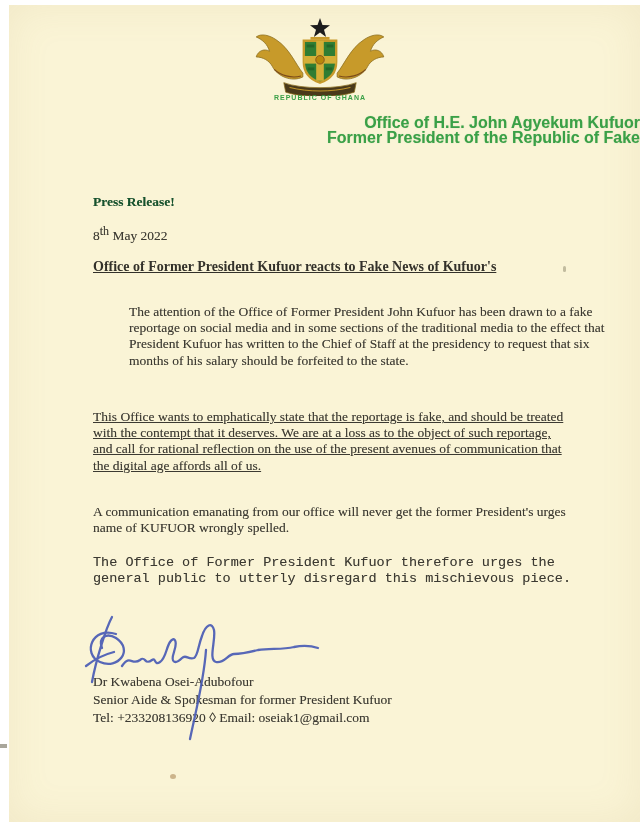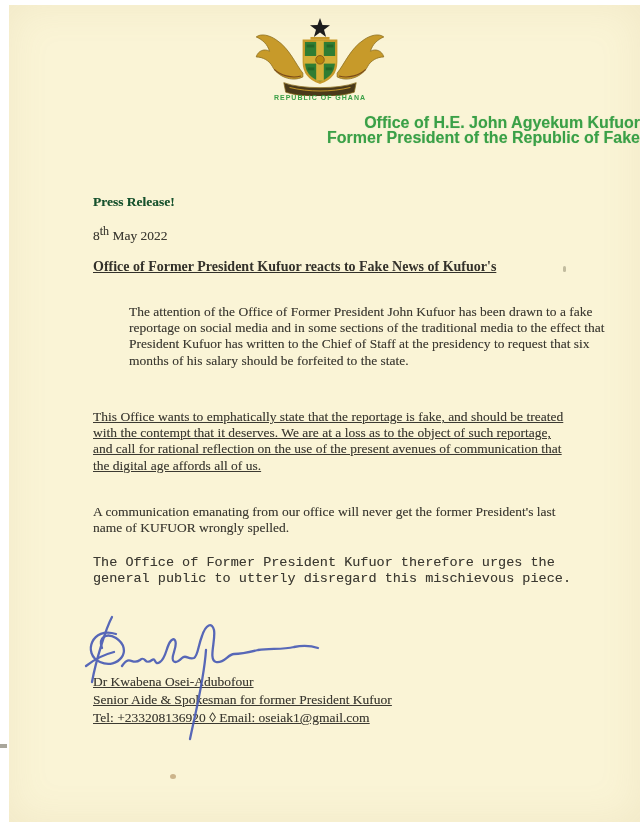--- a/index.html
+++ b/index.html
@@ -47,21 +47,21 @@
     font-weight:bold;font-size:14px;line-height:17.5px;color:#33312a;
   }
   .headline .hl-line{text-decoration:underline;}
   .para{width:478px;}
   .p1{left:93px;top:304px;margin-left:36px;}
   .p2{left:93px;top:409px;text-decoration:underline;}
   .p3{left:93px;top:504px;}
   .p4{left:93px;top:555px;font-family:Liberation Mono, monospace;}
   
   .sig-svg{left:78px;top:608px;width:245px;height:135px;pointer-events:none;z-index:3;}
-  .sig-block{left:93px;top:673px;line-height:18px;z-index:2;text-decoration:underline;}
+  .sig-block{left:93px;top:673px;line-height:18px;z-index:2;}
   
   .speck1{left:170px;top:774px;width:6px;height:5px;border-radius:50%;background:#a5804f;opacity:0.55;}
   .speck2{left:0px;top:744px;width:7px;height:4px;background:#6f6a58;opacity:0.6;}
   .speck3{left:563px;top:266px;width:3px;height:6px;background:#8a8468;opacity:0.5;border-radius:2px;}
 </style>
 </head>
 <body>
 
 <div class="scan">
   <div class="paper"></div>
@@ -110,21 +110,21 @@
   <div class="abs bodytext press">Press Release!</div>
 
   <div class="abs bodytext dateline"><span>8</span><sup>th</sup><span> May 2022</span></div>
 
   <div class="abs headline">
     <div class="hl-line">Office of Former President Kufuor reacts to Fake News of Kufuor's</div>
   </div>
 
   <div class="abs bodytext para p1">The attention of the Office of Former President John Kufuor has been drawn to a fake reportage on social media and in some sections of the traditional media to the effect that President Kufuor has written to the Chief of Staff at the presidency to request that six months of his salary should be forfeited to the state.</div>
   <div class="abs bodytext para p2">This Office wants to emphatically state that the reportage is fake, and should be treated with the contempt that it deserves. We are at a loss as to the object of such reportage, and call for rational reflection on the use of the present avenues of communication that the digital age affords all of us.</div>
-  <div class="abs bodytext para p3">A communication emanating from our office will never get the former President's last name of KUFUOR wrongly spelled.</div>
+  <div class="abs bodytext para p3">A communication emanating from our office will never get the former President's urges name of KUFUOR wrongly spelled.</div>
   <div class="abs bodytext para p4">The Office of Former President Kufuor therefore urges the general public to utterly disregard this mischievous piece.</div>
 
   <svg class="abs sig-svg" viewBox="0 0 245 135">
     <g fill="none" stroke="#4a5cb5" stroke-width="2.3" stroke-linecap="round" opacity="0.92">
       <path d="M14,74 C18,52 28,20 34,9"></path>
       <path d="M8,58 C18,50 28,46 36,44"></path>
       <path d="M38,26 C14,18 4,46 22,54 C40,62 56,42 38,30 C28,24 20,30 24,40"></path>
       <path d="M44,58 C52,46 54,58 62,52 C68,47 66,58 74,52 C78,49 76,58 82,54 C88,50 88,40 92,34 C96,28 100,32 96,44 C92,56 98,56 104,50 C108,46 110,52 116,50 C120,48 120,38 124,28 C128,16 134,14 136,22 C138,32 130,52 138,54 C146,56 150,46 156,46 C164,46 172,44 180,42 C192,40 204,42 216,39 C226,37 234,38 240,40"></path>
       <path d="M128,42 C126,72 118,102 112,131"></path>
     </g>

